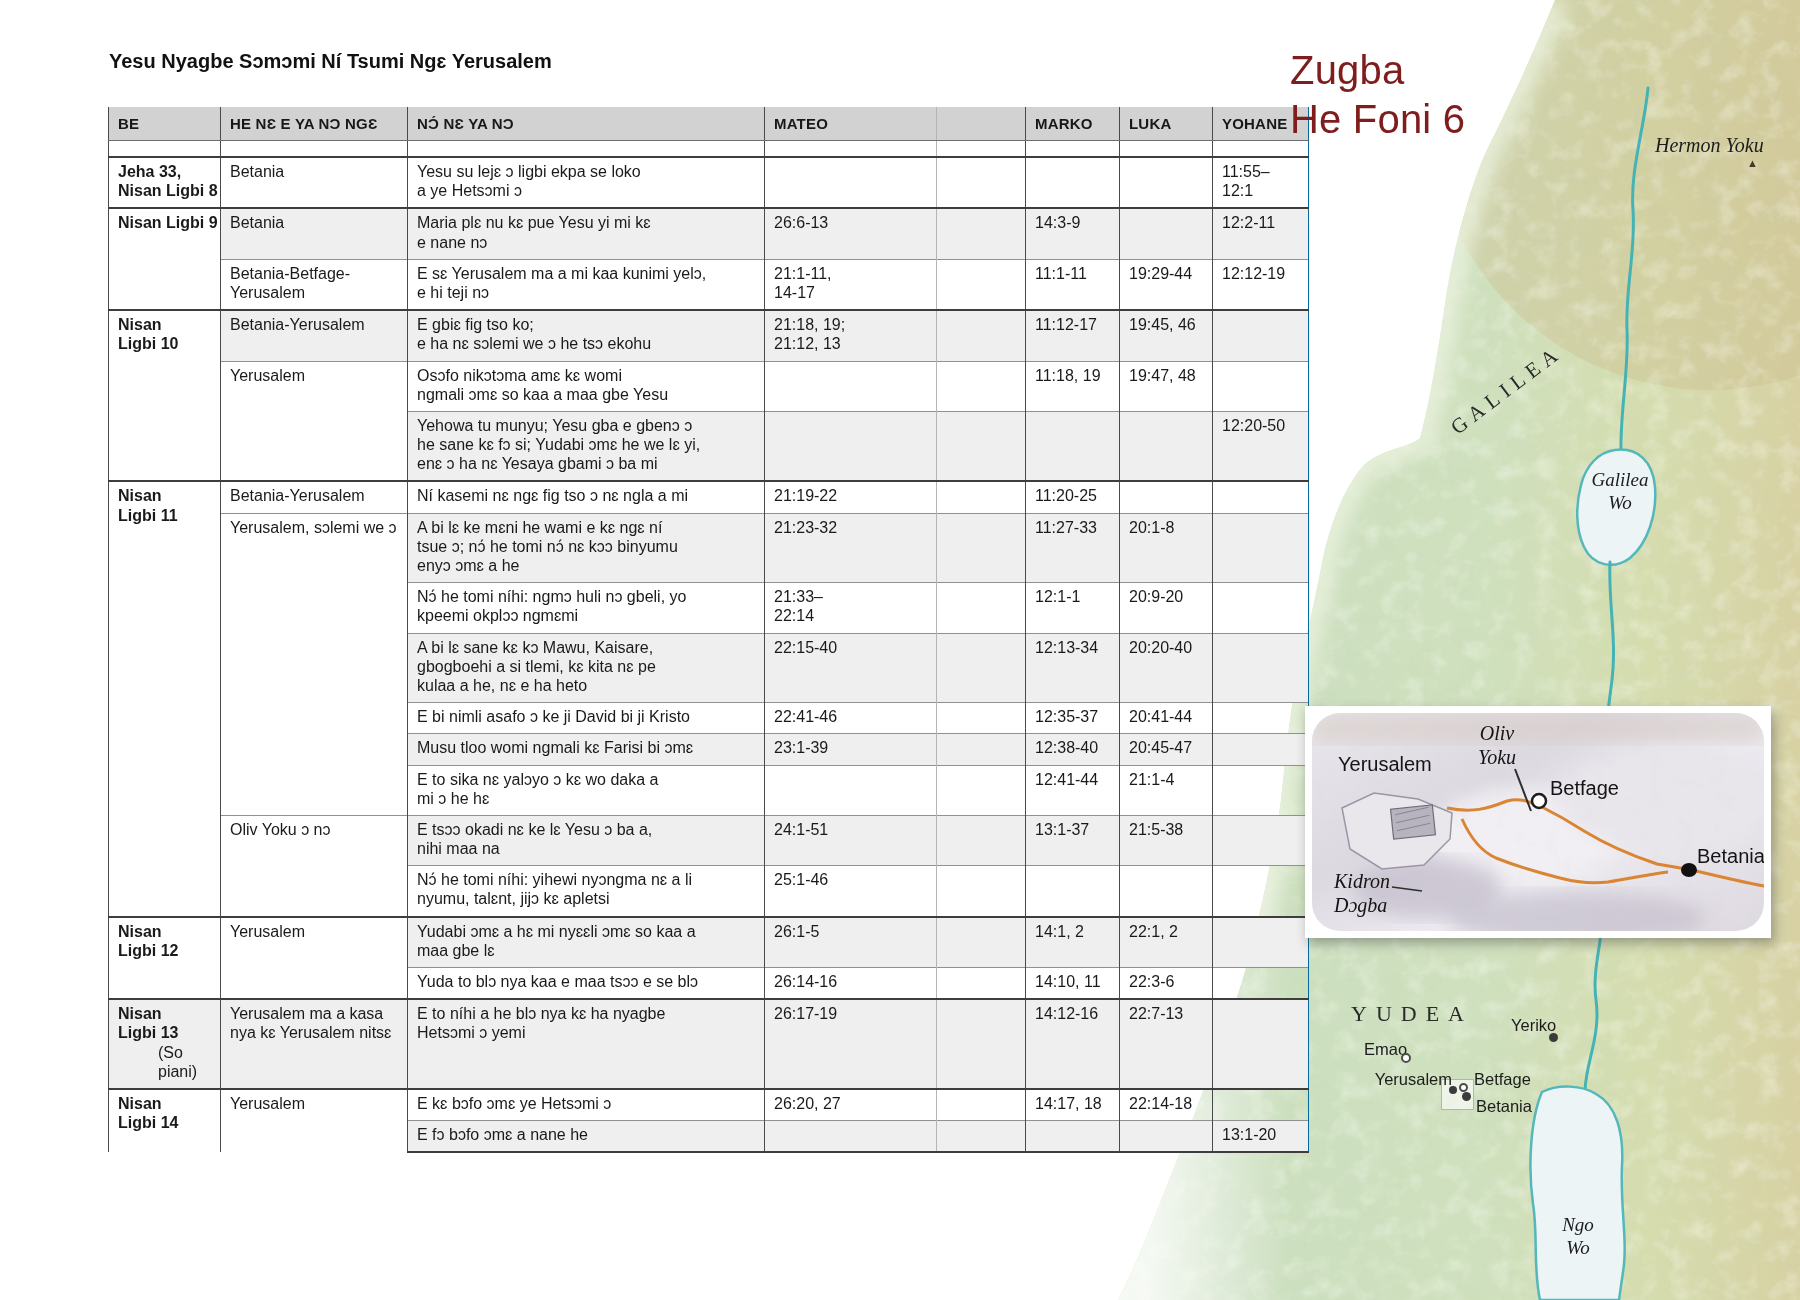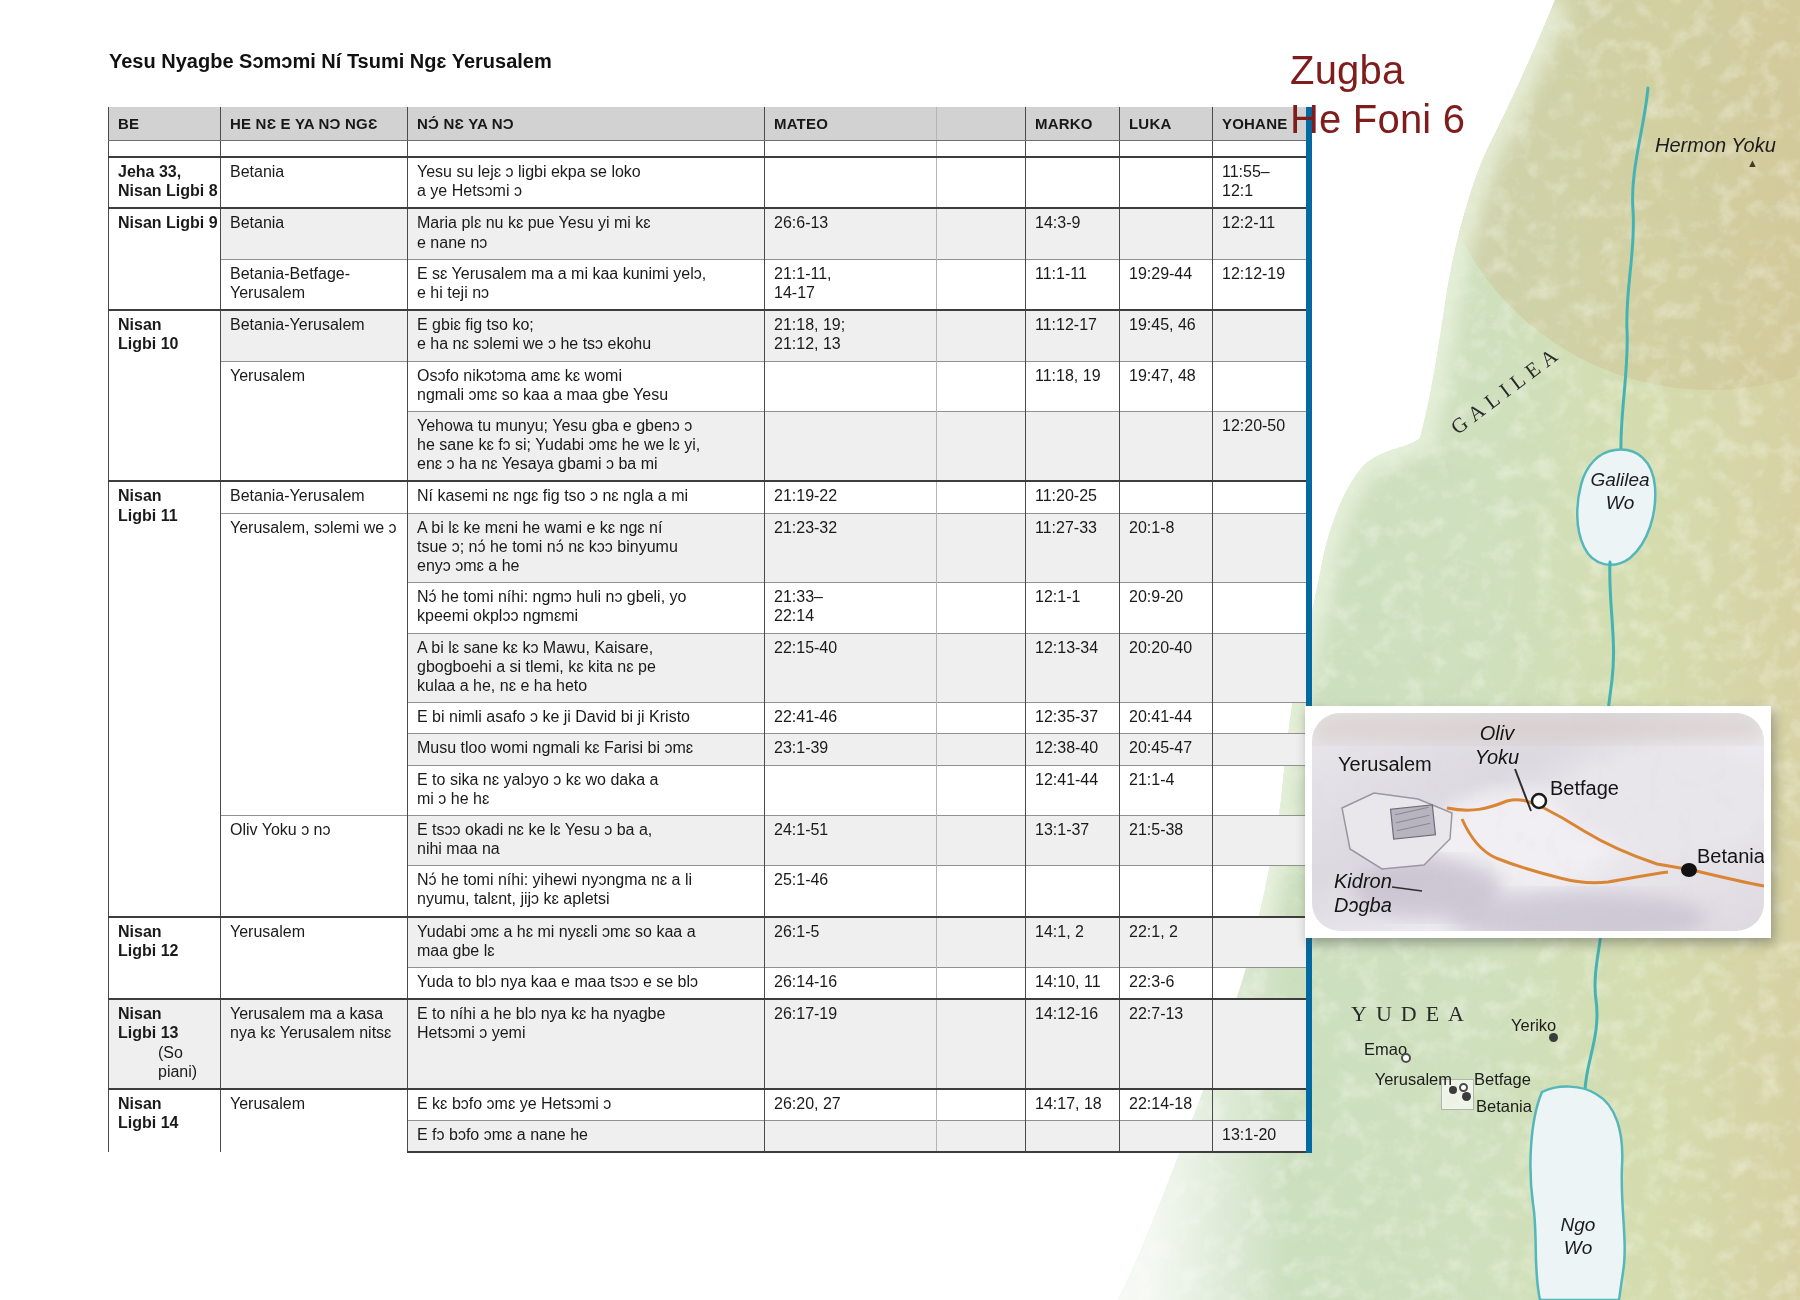--- a/index.html
+++ b/index.html
@@ -3,21 +3,21 @@
 <meta charset="utf-8">
 <style>
   html,body{margin:0;padding:0;}
   body{
     width:1800px;height:1300px;position:relative;overflow:hidden;
     background:#ffffff;font-family:"Liberation Sans",sans-serif;color:#1a1a1a;
   }
   
   .map-layer{position:absolute;left:980px;top:0;width:820px;height:1300px;z-index:0;}
   .map-label{position:absolute;z-index:3;color:#1c1c1c;white-space:pre-line;}
-  .serif-it{font-family:Liberation Sans, sans-serif;font-style:italic;font-size:19px;line-height:1.22;}
+  .serif-it{font-family:Liberation Serif, serif;font-style:italic;font-size:19px;line-height:1.22;}
   .region{font-family:"Liberation Serif",serif;font-size:21px;color:#2a2a2a;}
   .city{font-size:16.5px;}
   .dot{position:absolute;border-radius:50%;z-index:3;}
   .dot-filled{background:#3b3b3b;}
   .dot-open{background:#ffffff;border:2px solid #4c4c4c;}
   .mountain{position:absolute;z-index:3;font-size:11px;color:#4a3826;}
   .inset-footprint{position:absolute;z-index:2;background:rgba(255,255,255,0.62);
     border:1px solid rgba(130,130,130,0.55);}
   
   .inset{position:absolute;left:1305px;top:706px;width:452px;height:218px;z-index:4;
@@ -32,21 +32,21 @@
   
   .sheet{position:absolute;left:70px;top:50px;width:1200px;z-index:2;padding-left:38px;}
   .sheet h1{font-size:20px;font-weight:bold;margin:0 0 0 1px;color:#111;}
   table.harmony{border-collapse:collapse;table-layout:fixed;width:1200px;margin-top:34px;}
   .harmony th{
     background:#d2d2d2;text-align:left;font-size:15px;font-weight:bold;color:#181818;
     padding:8px 6px 8px 9px;border-bottom:1px solid #6e6e6e;letter-spacing:0.2px;
     white-space:nowrap;overflow:hidden;
   }
   .harmony th,.harmony td{border-left:1px solid #4a4a4a;vertical-align:top;}
-  .harmony th:last-child,.harmony td.c-yohane{border-right:6px solid #0369a1;}
+  .harmony th:last-child,.harmony td.c-yohane{border-right:1px solid #0369a1;}
   .harmony th.h-gap,.harmony td.c-gap{border-left:1px solid #b5b5b5;}
   .harmony td{
     font-size:16px;line-height:1.2;padding:4px 4px 7px 9px;white-space:pre-line;
     border-top:1px solid #919191;background:transparent;
   }
   .harmony tr.even td{background:#efefef;}
   .harmony td.merged{background:#ffffff !important;margin-top:40px;}
   .harmony tr.group td{border-top:2px solid #3d3d3d;}
   .harmony tr.lastrow td{border-bottom:2px solid #3d3d3d;}
   .harmony tr.spacer td{border-top:none;padding:0;height:15px;background:transparent;}

